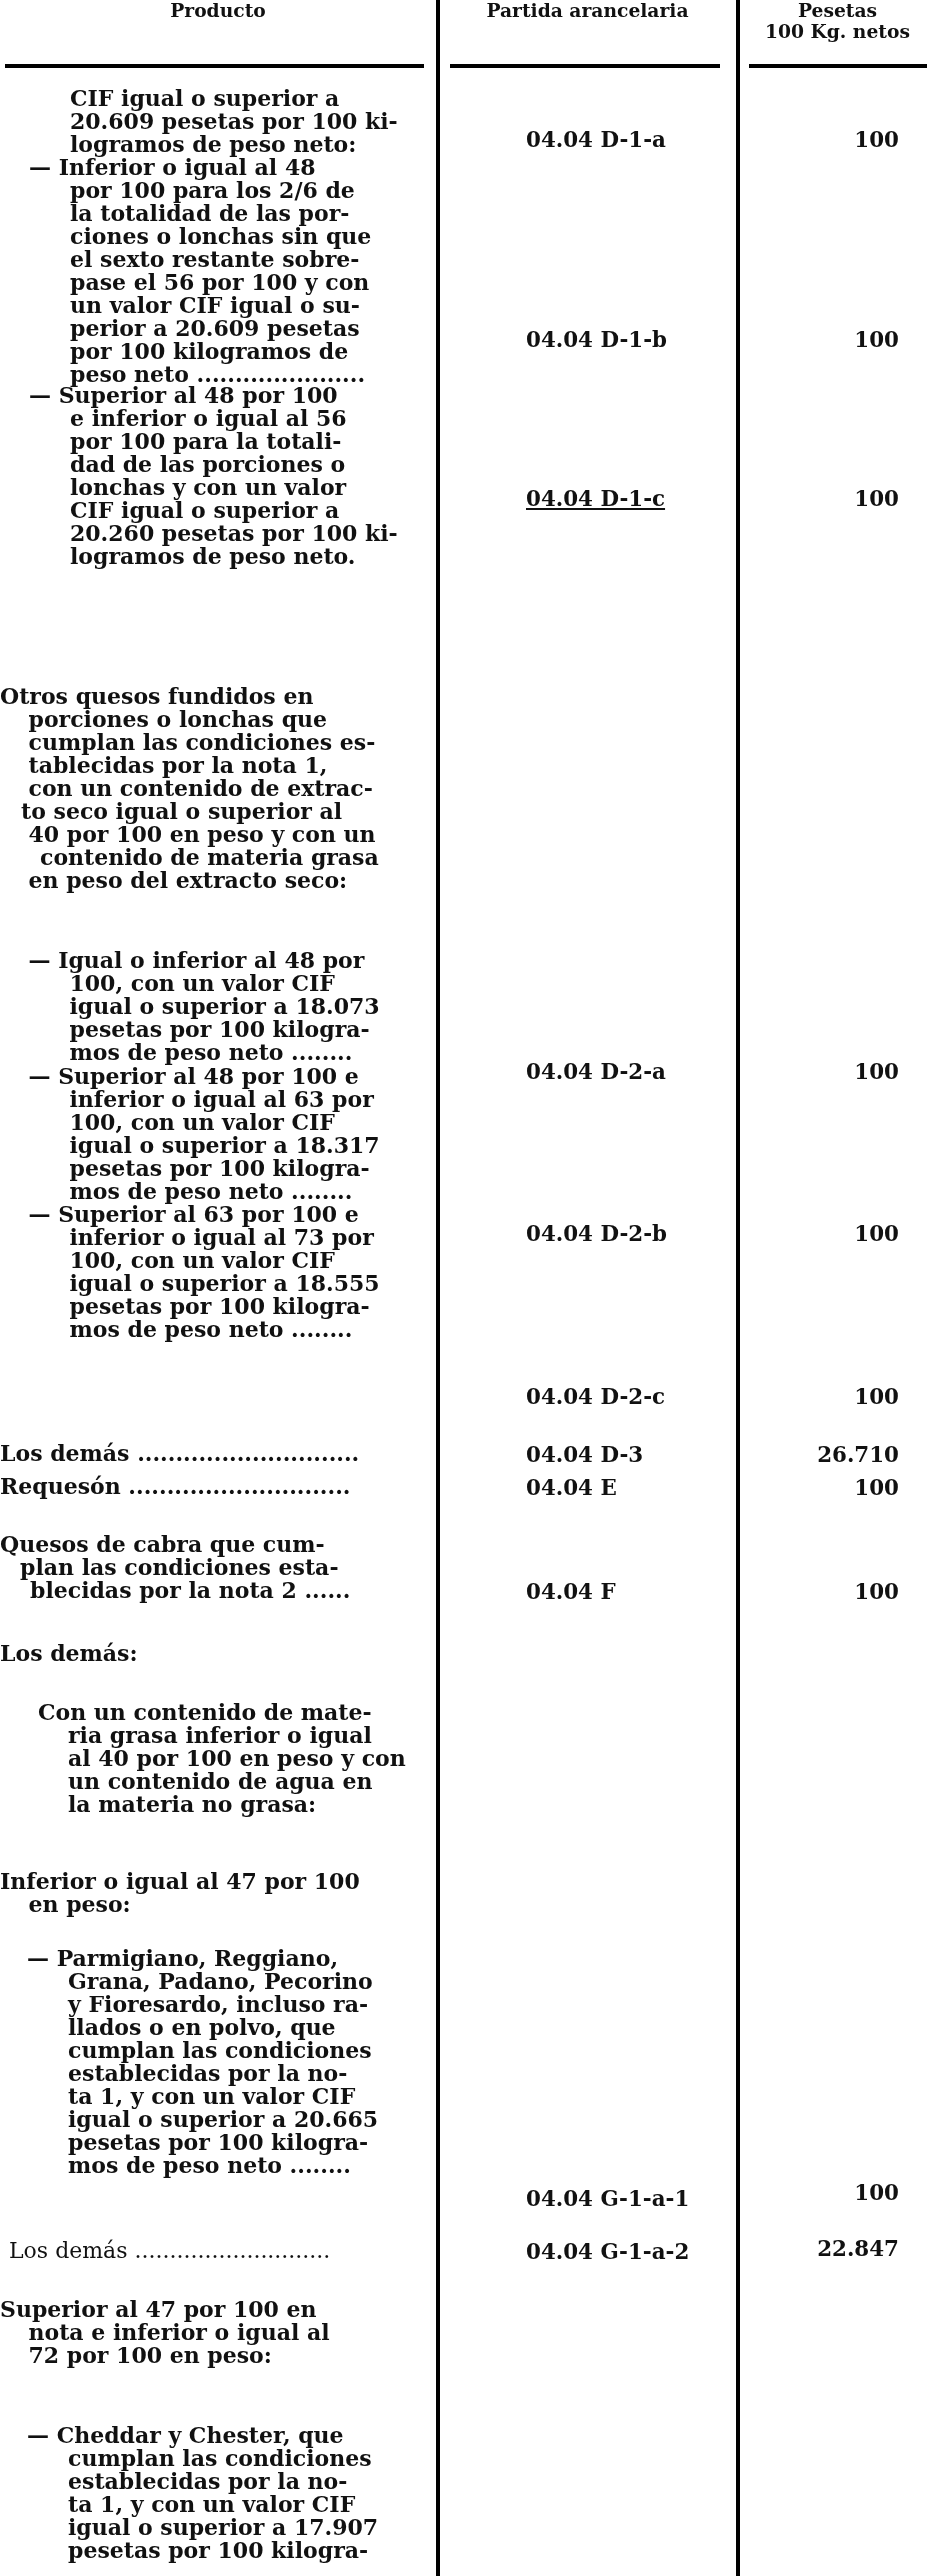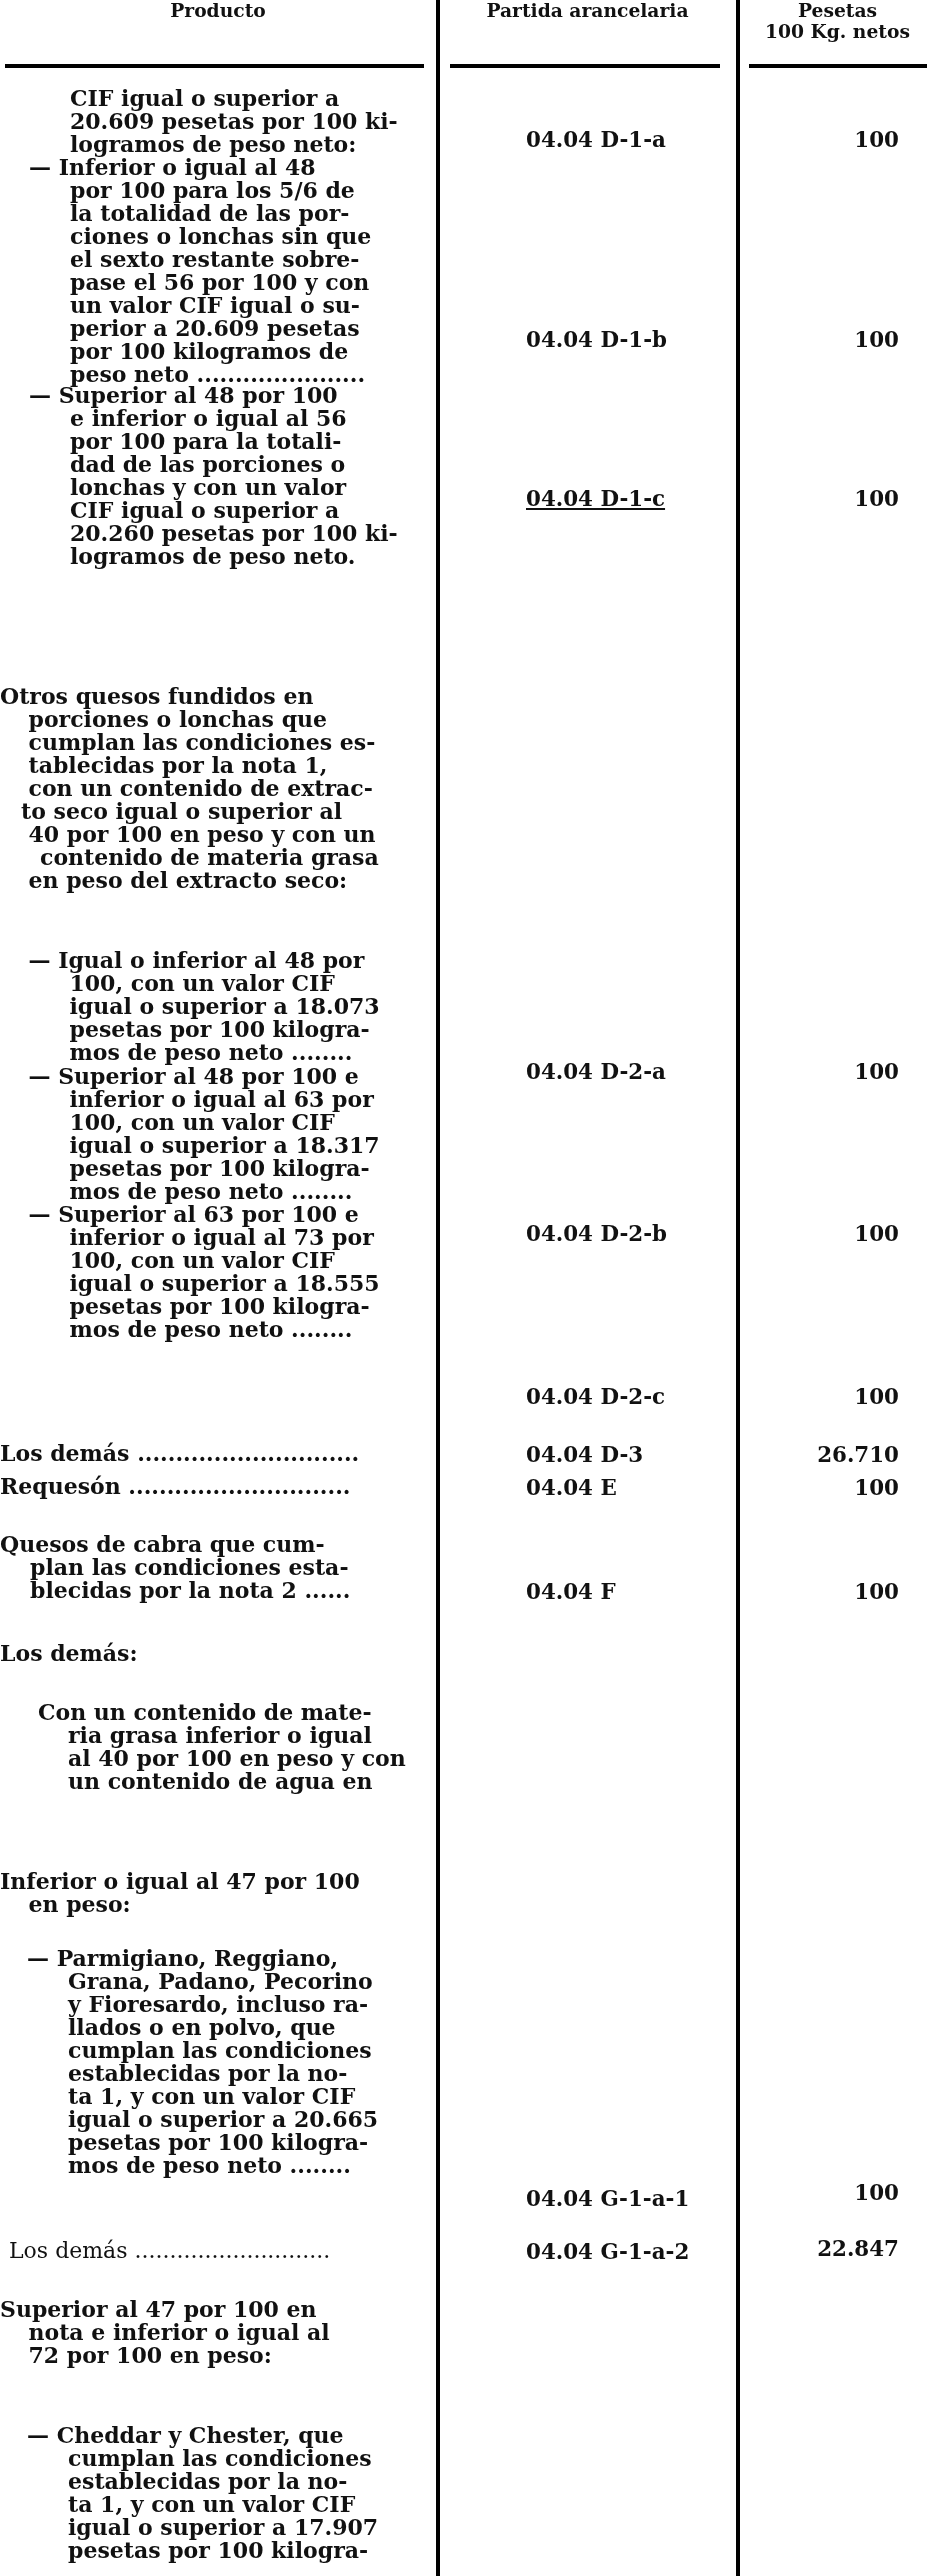--- a/index.html
+++ b/index.html
@@ -35,21 +35,21 @@
 </div>
 <div class="hrule" style="left:4.5px; width:419px;"></div>
 <div class="hrule" style="left:450px; width:270px;"></div>
 <div class="hrule" style="left:749px; width:178px;"></div>
 
 <div class="block b" style="left:29px; top:87px; width:392px;">
   <span class="ln" style="padding-left:41px">CIF igual o superior a</span>
   <span class="ln" style="padding-left:41px">20.609 pesetas por 100 ki-</span>
   <span class="ln" style="padding-left:41px">logramos de peso neto:</span>
   <span class="ln">— Inferior o igual al 48</span>
-  <span class="ln" style="padding-left:41px">por 100 para los 5/6 de</span>
+  <span class="ln" style="padding-left:41px">por 100 para los 2/6 de</span>
   <span class="ln" style="padding-left:41px">la totalidad de las por-</span>
   <span class="ln" style="padding-left:41px">ciones o lonchas sin que</span>
   <span class="ln" style="padding-left:41px">el sexto restante sobre-</span>
   <span class="ln" style="padding-left:41px">pase el 56 por 100 y con</span>
   <span class="ln" style="padding-left:41px">un valor CIF igual o su-</span>
   <span class="ln" style="padding-left:41px">perior a 20.609 pesetas</span>
   <span class="ln" style="padding-left:41px">por 100 kilogramos de</span>
   <span class="ln" style="padding-left:41px">peso neto ......................</span>
 </div>
 
@@ -104,33 +104,34 @@
 
 <div class="block b" style="left:0; top:1442px; width:422px;">
   <span class="ln">Los demás .............................</span>
 </div>
 <div class="block b" style="left:0; top:1475px; width:422px;">
   <span class="ln">Requesón .............................</span>
 </div>
 
 <div class="block b" style="left:0; top:1533px; width:422px;">
   <span class="ln">Quesos de cabra que cum-</span>
-  <span class="ln" style="padding-left:30px">plan las condiciones esta-</span>
+  <span class="ln" style="padding-left:20px">plan las condiciones esta-</span>
   <span class="ln" style="padding-left:30px">blecidas por la nota 2 ......</span>
 </div>
 
 <div class="block b" style="left:0; top:1642px; width:422px;">
   <span class="ln">Los demás:</span>
 </div>
 
 <div class="block b" style="left:1px; top:1701px; width:422px;padding-left:37px;">
   <span class="ln">Con un contenido de mate-</span>
   <span class="ln" style="padding-left:30px">ria grasa inferior o igual</span>
   <span class="ln" style="padding-left:30px">al 40 por 100 en peso y con</span>
   <span class="ln" style="padding-left:30px">un contenido de agua en</span>
+  <span class="ln" style="padding-left:30px">la materia no grasa:</span>
 </div>
 
 <div class="block b" style="left:0; top:1870px; width:422px;">
   <span class="ln">Inferior o igual al 47 por 100</span>
   <span class="ln" style="padding-left:28.5px">en peso:</span>
 </div>
 
 <div class="block b" style="left:27px; top:1947px; width:396px;">
   <span class="ln">— Parmigiano, Reggiano,</span>
   <span class="ln" style="padding-left:41px">Grana, Padano, Pecorino</span>

